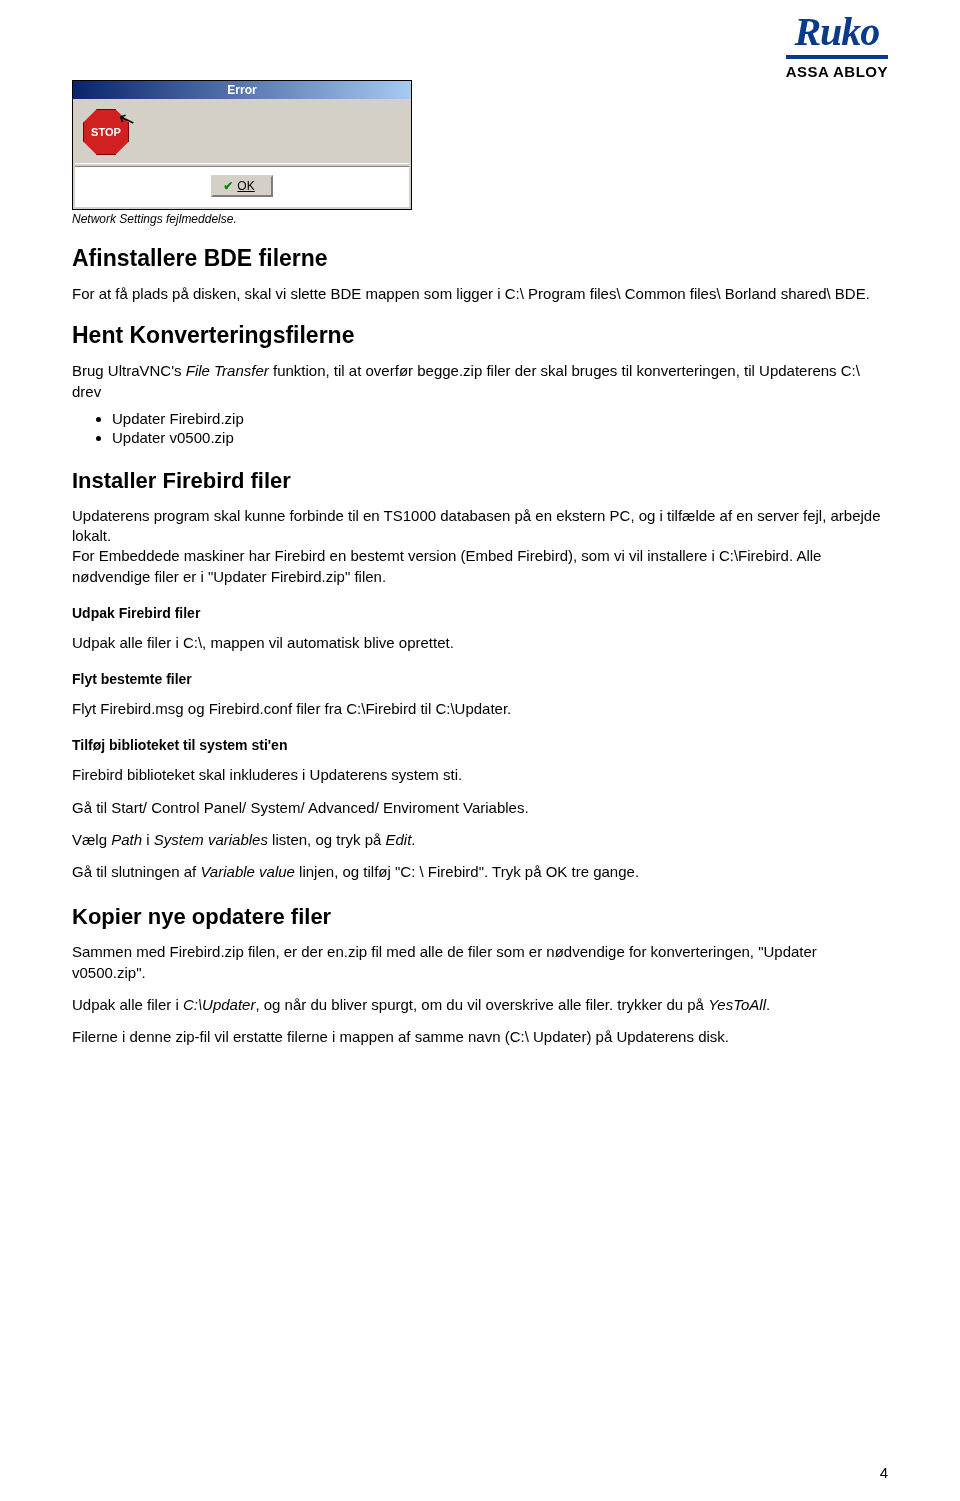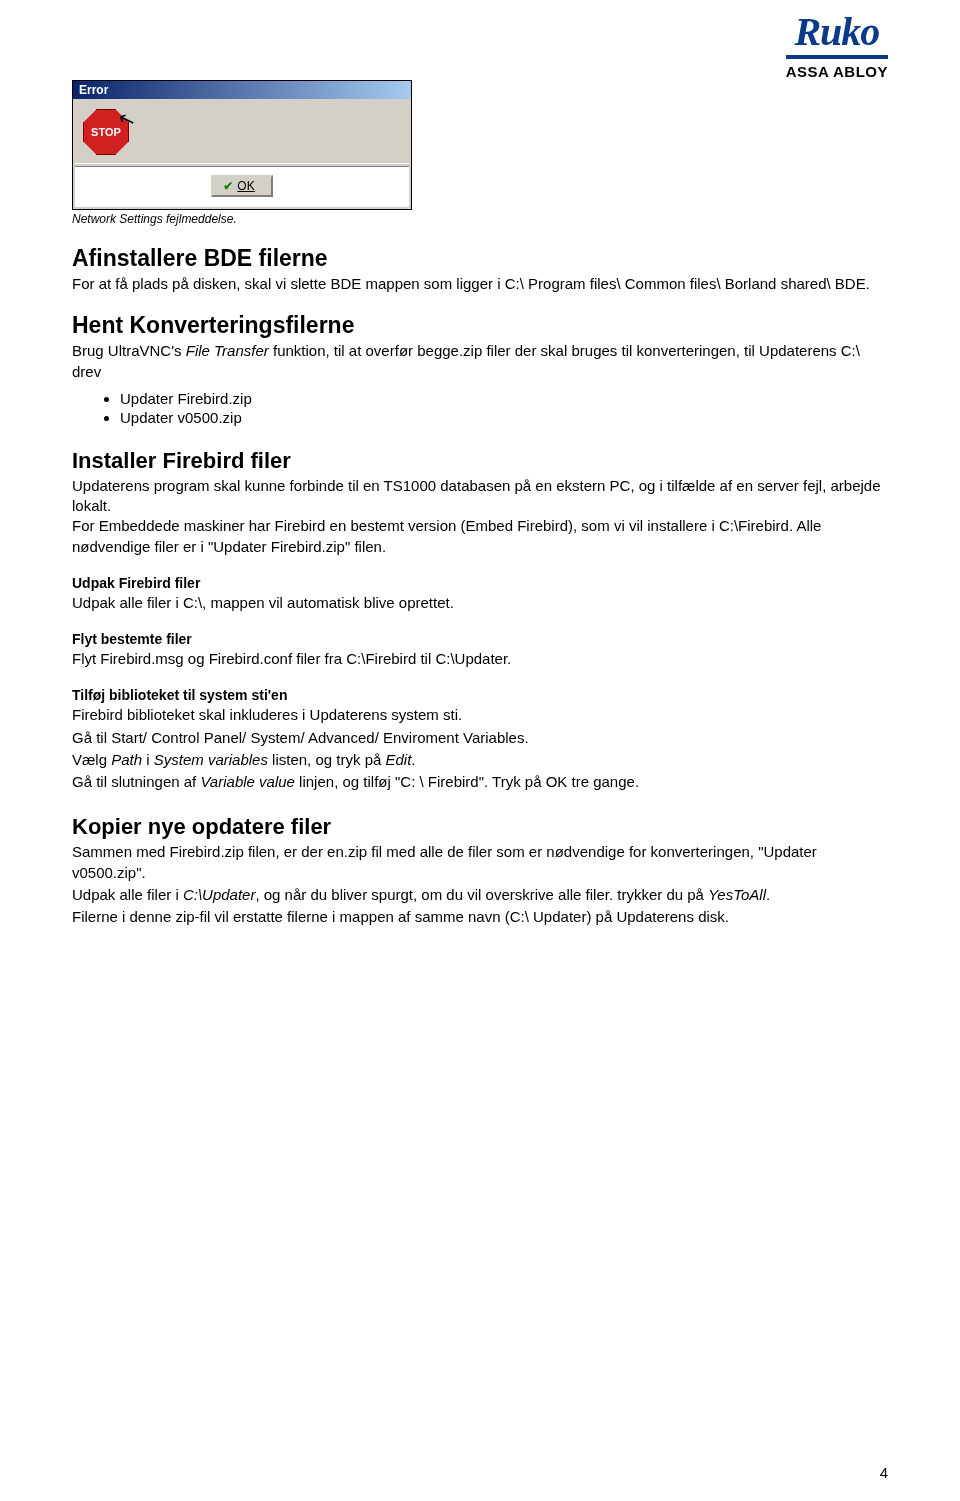--- a/index.html
+++ b/index.html
@@ -47,20 +47,21 @@
     background: #d4d0c8;
     font-family: "Tahoma", "MS Sans Serif", sans-serif;
     font-size: 12px;
     margin-top: 60px;
   }
   .titlebar {
     background: linear-gradient(to right, #0a246a, #a6caf0);
     color: #fff;
     font-weight: 700;
     padding: 2px 6px;
+    text-align: center;
   }
   .dlg-body {
     display: flex;
     padding: 10px 10px 6px 10px;
     gap: 10px;
   }
   .stop-sign {
     width: 46px;
     height: 46px;
     flex: 0 0 46px;
@@ -137,27 +138,27 @@
     font-size: 14px;
     font-weight: 700;
     margin-top: 18px;
   }
   h1.big {
     font-size: 22px;
     font-weight: 700;
     margin-top: 22px;
   }
   p {
-    margin-top: 2px;
+    margin-top: 12px;
     line-height: 1.35;
   }
   ul {
     margin: 8px 0 4px 40px;
   }
-  ul li { margin: 2px 8px; }
+  ul li { margin: 2px 0; }
   .italic { font-style: italic; }
   .pagenum {
     position: absolute;
     bottom: 20px;
     right: 72px;
     font-size: 15px;
   }
 </style>
 </head>
 <body>

